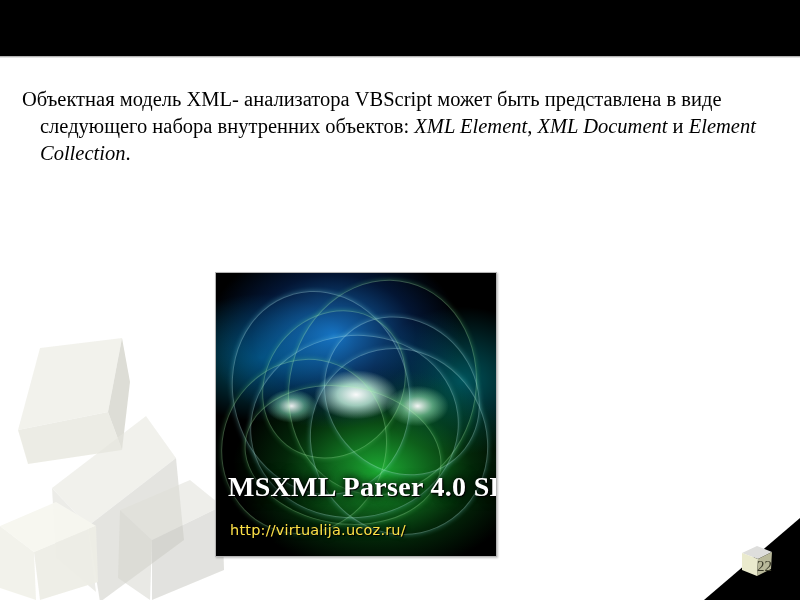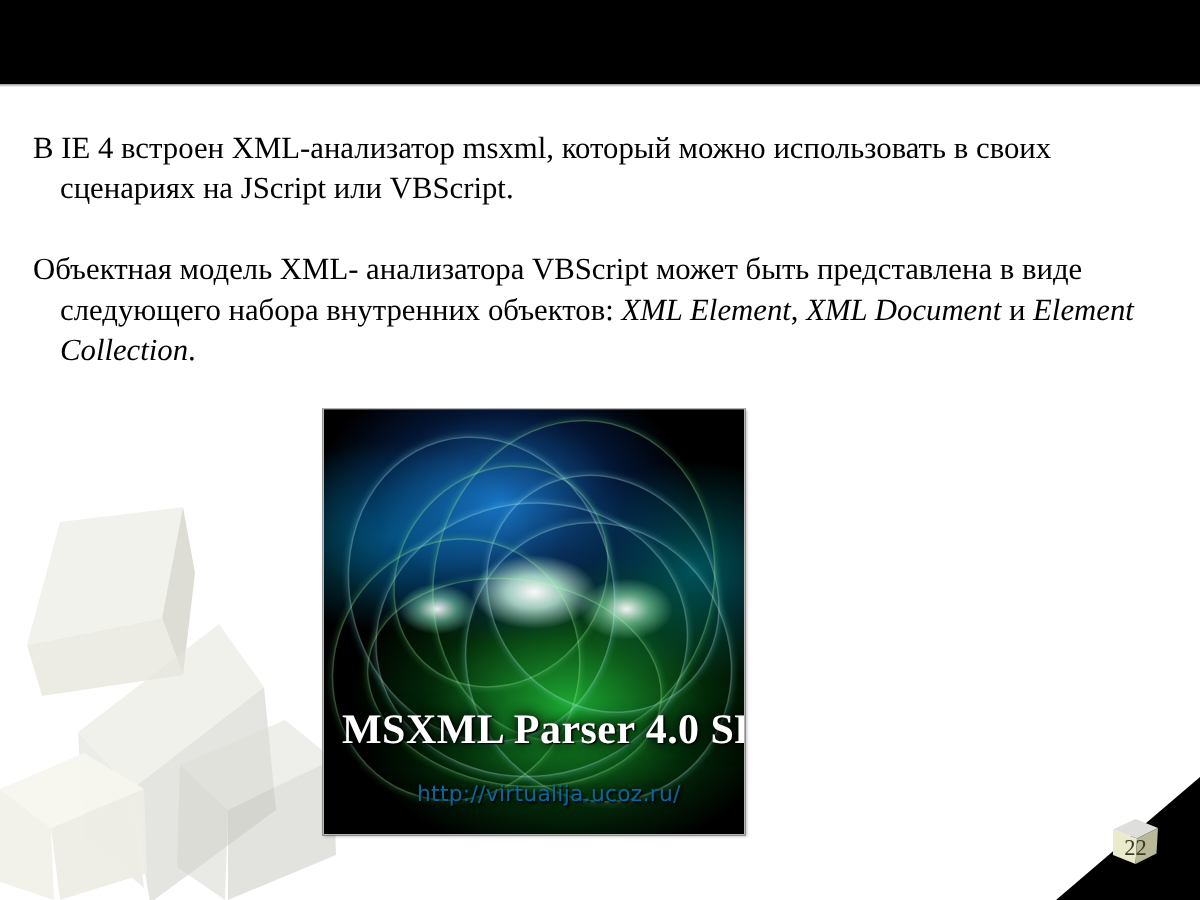--- a/index.html
+++ b/index.html
@@ -137,27 +137,26 @@
     font-weight: bold;
     text-align: center;
     letter-spacing: 0.3px;
     text-shadow: 0 0 7px rgba(0,0,0,0.95), 0 0 14px rgba(0,0,0,0.8), 1px 1px 1px #000;
     white-space: nowrap;
   }
   #picture-url {
     position: absolute;
     left: 14px;
     top: 249px;
-    color: #0369a1;
+    color: #fde047;
     font-family: "DejaVu Sans", "Liberation Sans", sans-serif;
     font-size: 14.5px;
     letter-spacing: 0.2px;
     text-shadow: 0 0 5px rgba(0,0,0,0.95), 1px 1px 1px #000;
     white-space: nowrap;
-    margin-left: 48px;
   }
 
   
   #deco-cubes {
     position: absolute;
     left: 0;
     top: 330px;
     width: 250px;
     height: 270px;
     z-index: 1;
@@ -178,21 +177,21 @@
     bottom: 22px;
     width: 34px;
     height: 34px;
     z-index: 7;
   }
   #page-number-label {
     position: absolute;
     right: 28px;
     bottom: 25px;
     width: 30px;
-    text-align: center;
+    text-align: right;
     font-family: "Liberation Serif", serif;
     font-size: 15px;
     color: #3a3a28;
     z-index: 8;
     pointer-events: none;
     margin-top: 28px;
   }
 </style>
 </head>
 <body>
@@ -235,23 +234,20 @@
     <svg width="40" height="36" viewBox="0 0 40 36" xmlns="http://www.w3.org/2000/svg">
       <polygon points="4,10 24,2 38,6 20,14" fill="#2b2b20"></polygon>
       <polygon points="4,10 20,14 19,34 5,28" fill="#eaeacd"></polygon>
       <polygon points="20,14 38,6 37,24 19,34" fill="#d7d7b6"></polygon>
     </svg>
   </div>
 
   <div id="header-title">IE 4 MSXML</div>
 
   <div id="body-text">
-    <p class="para">
-      <span>В IE 4 встроен XML-анализатор msxml, который можно использовать в своих сценариях на JScript или VBScript.</span>
-    </p>
     <p class="para">
       <span>Объектная модель XML- анализатора VBScript может быть представлена в виде следующего набора внутренних объектов: </span><span class="it">XML Element</span><span>, </span><span class="it">XML Document</span><span> и </span><span class="it">Element Collection</span><span>.</span>
     </p>
   </div>
 
   <div id="picture-frame">
     <div id="picture-art">
       <div class="ring r1"></div>
       <div class="ring r2 g"></div>
       <div class="ring r3"></div>

